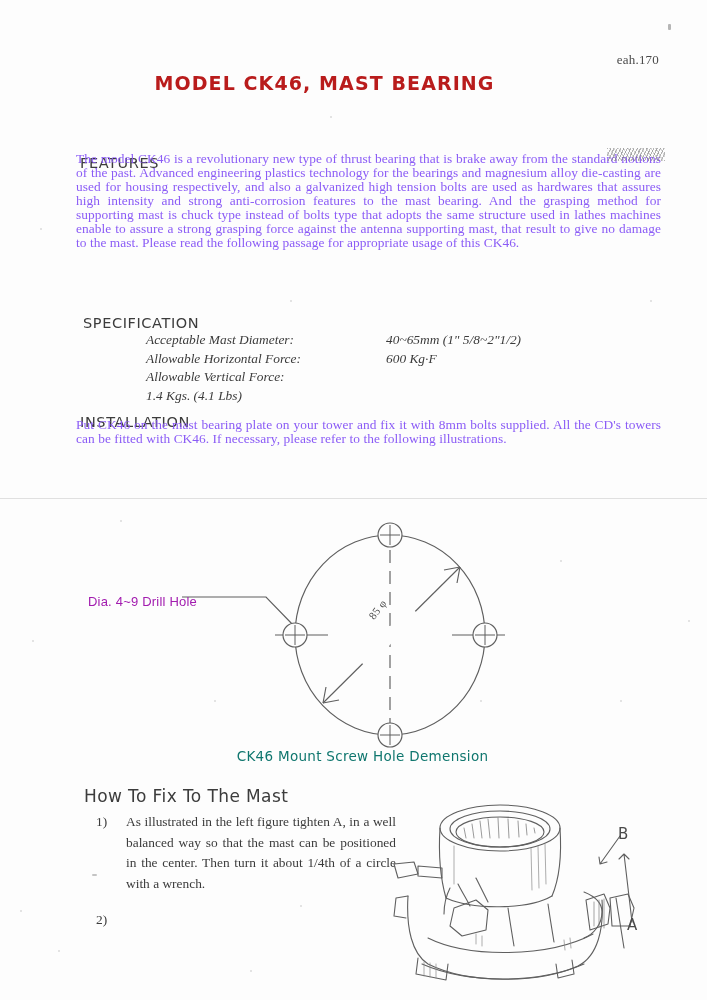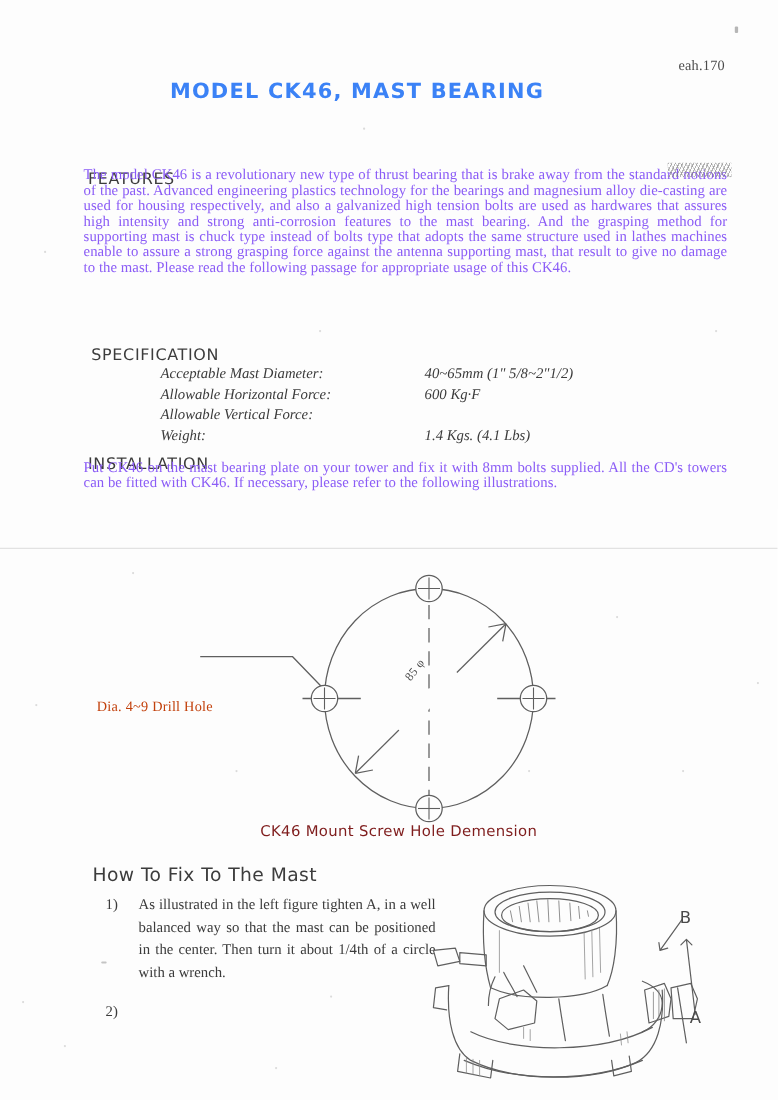--- a/index.html
+++ b/index.html
@@ -46,21 +46,21 @@
   .title {
     position: absolute;
     top: 72px;
     left: 0;
     width: 649px;
     text-align: center;
     font-family: "DejaVu Sans", sans-serif;
     font-size: 19px;
     font-weight: 700;
     letter-spacing: 1.1px;
-    color: #3b82f6;
+    color: #b91c1c;
   }
   .section-head {
     position: absolute;
     font-family: "DejaVu Sans", sans-serif;
     font-size: 14.5px;
     letter-spacing: .6px;
     color: #3c3c3c;
     font-weight: 400;
   }
   .para {
@@ -115,44 +115,43 @@
   }
   .diagram-caption {
     position: absolute;
     left: 0;
     top: 748px;
     width: 707px;
     text-align: center;
     font-family: "DejaVu Sans", sans-serif;
     font-size: 13.5px;
     letter-spacing: .3px;
-    color: #7f1d1d;
+    color: #0f766e;
     padding-left: 18px;
     box-sizing: border-box;
   }
   .dim-label {
     position: absolute;
     left: 366px;
     top: 614px;
     font-family: "Liberation Serif", serif;
     font-size: 11px;
     color: #4a4a4a;
     transform: rotate(-52deg);
     transform-origin: left top;
     letter-spacing: .4px;
   }
   .drill-label {
     position: absolute;
     left: 88px;
     top: 594px;
-    font-family: Liberation Serif, serif;
+    font-family: Liberation Sans, sans-serif;
     font-size: 13px;
-    color: #c2410c;
+    color: #a21caf;
     letter-spacing: .2px;
-    margin-top: 40px;
   }
   
   #howto-head {
     left: 84px;
     top: 786px;
     font-family: "DejaVu Sans", sans-serif;
     font-size: 17px;
     letter-spacing: .4px;
   }
   .steps {
@@ -235,21 +234,20 @@
       <div class="spec-value">40~65mm (1" 5/8~2"1/2)</div>
     </div>
     <div class="spec-row">
       <div class="spec-label">Allowable Horizontal Force:</div>
       <div class="spec-value">600 Kg·F</div>
     </div>
     <div class="spec-row">
       <div class="spec-label">Allowable Vertical Force:</div>
     </div>
     <div class="spec-row">
-      <div class="spec-label">Weight:</div>
       <div class="spec-value">1.4 Kgs. (4.1 Lbs)</div>
     </div>
   </div>
 
   <div class="section-head" id="install-head">INSTALLATION</div>
   <div class="para" id="install-body">Put CK46 on the mast bearing plate on your tower and fix it with 8mm bolts supplied. All the CD's towers can be fitted with CK46. If necessary, please refer to the following illustrations.</div>
 
   <div class="diagram-wrap">
     <svg width="570" height="245" viewBox="0 0 570 245">
       <g fill="none" stroke="#5f5f5f" stroke-width="1.15">

